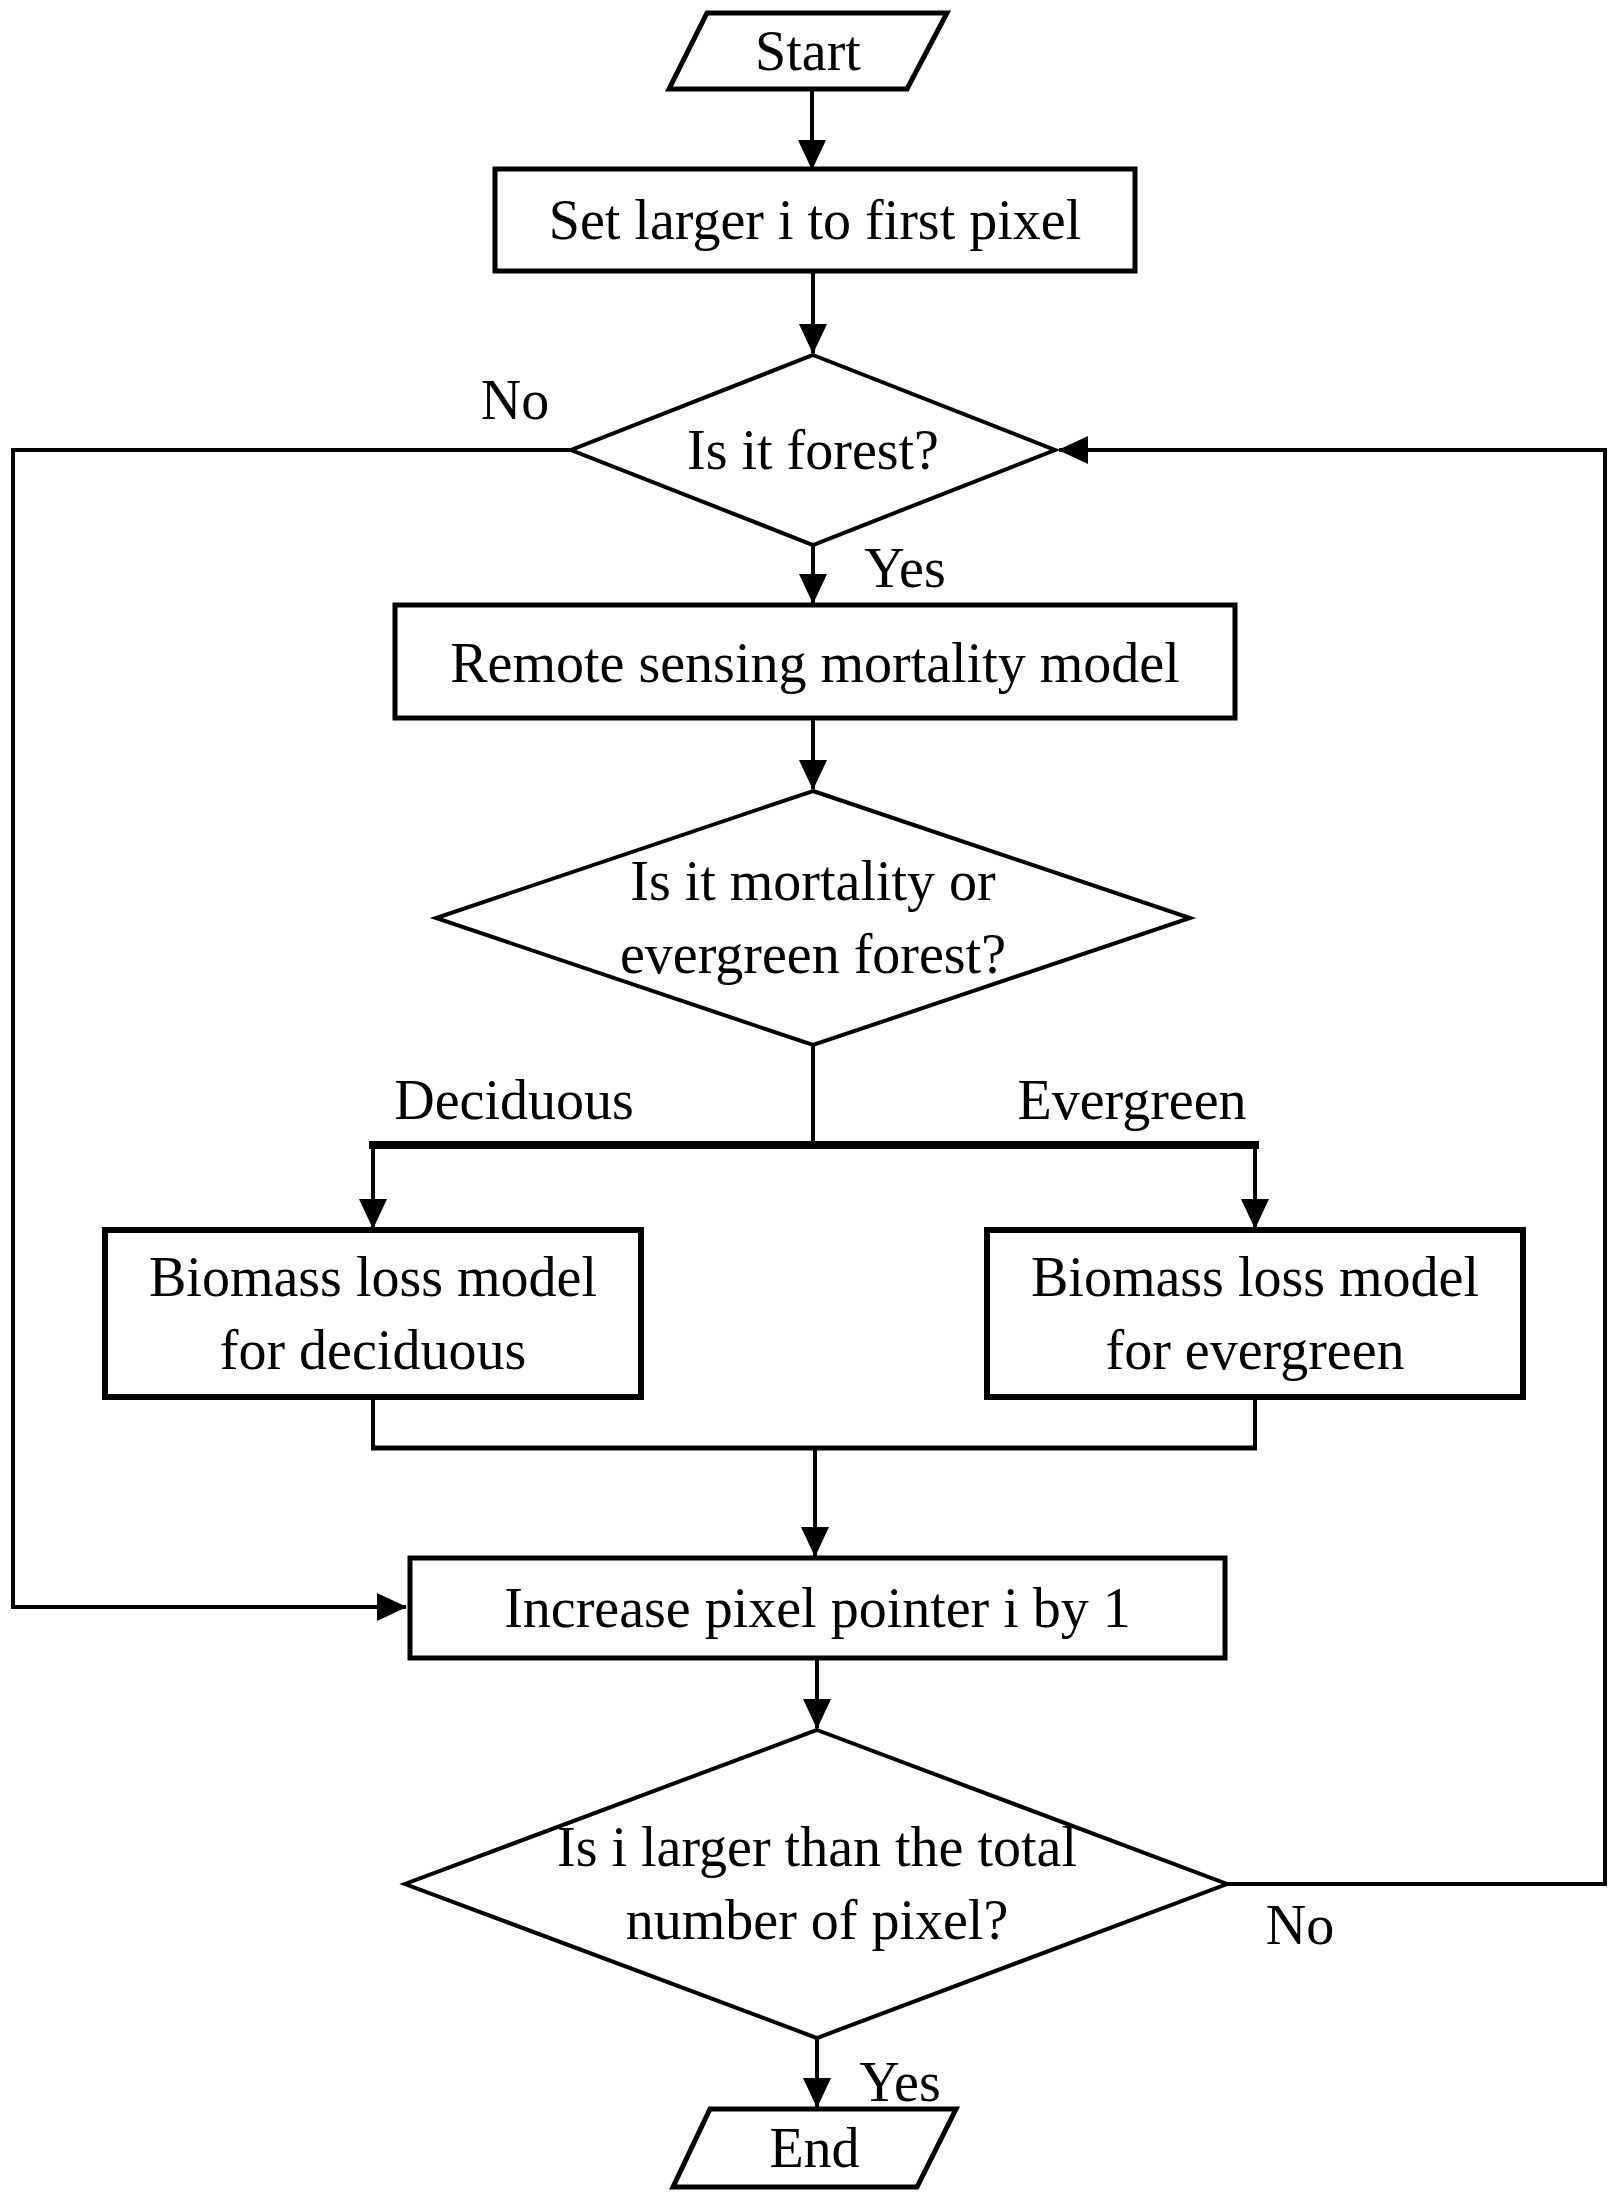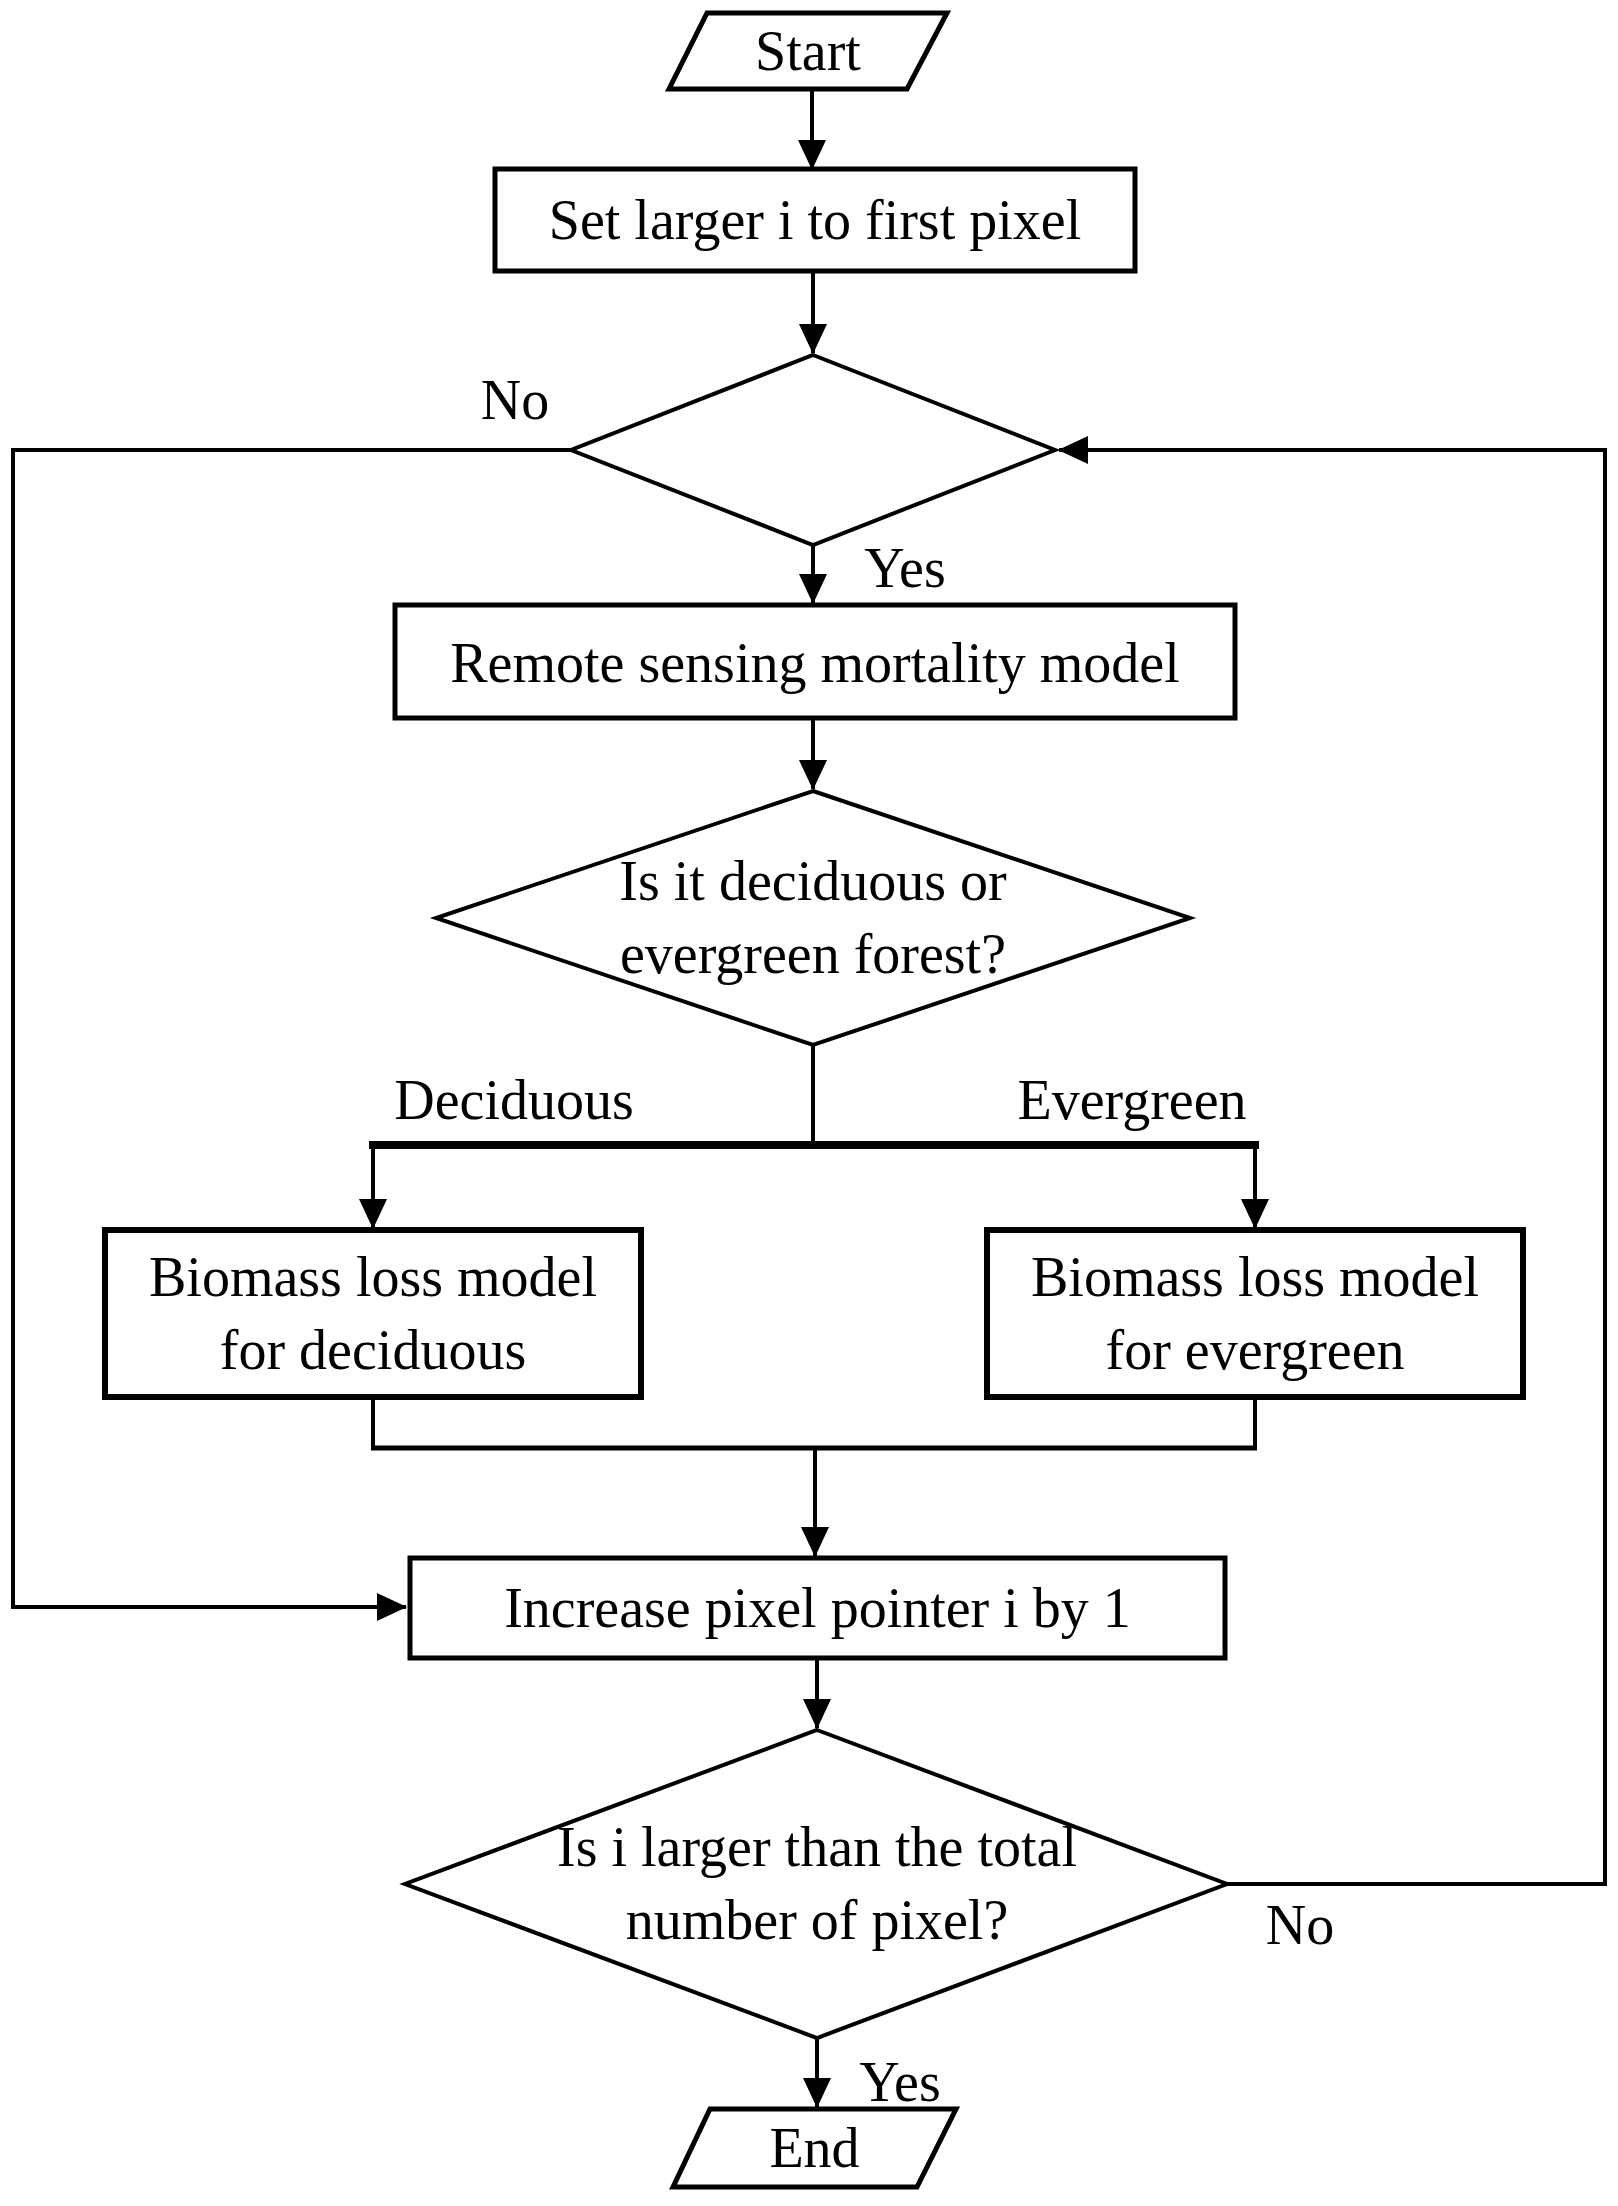--- a/index.html
+++ b/index.html
@@ -67,22 +67,23 @@
 
     <line x1="817" y1="1658" x2="817" y2="1728" stroke="#000000" stroke-width="4" marker-end="url(#arr)"></line>
     <line x1="817" y1="2038" x2="817" y2="2107" stroke="#000000" stroke-width="4" marker-end="url(#arr)"></line>
 
     <polyline points="571,450 13,450 13,1607 406,1607" fill="none" stroke="#000000" stroke-width="4" marker-end="url(#arr)"></polyline>
     <polyline points="1227,1884 1605,1884 1605,450 1059,450" fill="none" stroke="#000000" stroke-width="4" marker-end="url(#arr)"></polyline>
   </svg>
 
   <div class="lbl" style="left:669px; top:13px;  width:278px; height:76px;">Start</div>
   <div class="lbl" style="left:495px; top:169px; width:640px; height:102px;">Set larger i to first pixel</div>
+  <div class="lbl" style="left:593px; top:365px; width:440px; height:170px;">Is it forest?</div>
   <div class="lbl" style="left:395px; top:607px; width:840px; height:113px;">Remote sensing mortality model</div>
-  <div class="lbl" style="left:513px; top:828px; width:600px; height:180px;">Is it deciduous or
+  <div class="lbl" style="left:513px; top:828px; width:600px; height:180px;">Is it mortality or
 evergreen forest?</div>
   <div class="lbl" style="left:105px; top:1230px; width:536px; height:167px;">Biomass loss model
 for deciduous</div>
   <div class="lbl" style="left:987px; top:1230px; width:536px; height:167px;">Biomass loss model
 for evergreen</div>
   <div class="lbl" style="left:410px; top:1558px; width:815px; height:100px;">Increase pixel pointer i by 1</div>
   <div class="lbl" style="left:467px; top:1799px; width:700px; height:170px;">Is i larger than the total
 number of pixel?</div>
   <div class="lbl" style="left:673px; top:2109px; width:283px; height:78px;">End</div>
 

